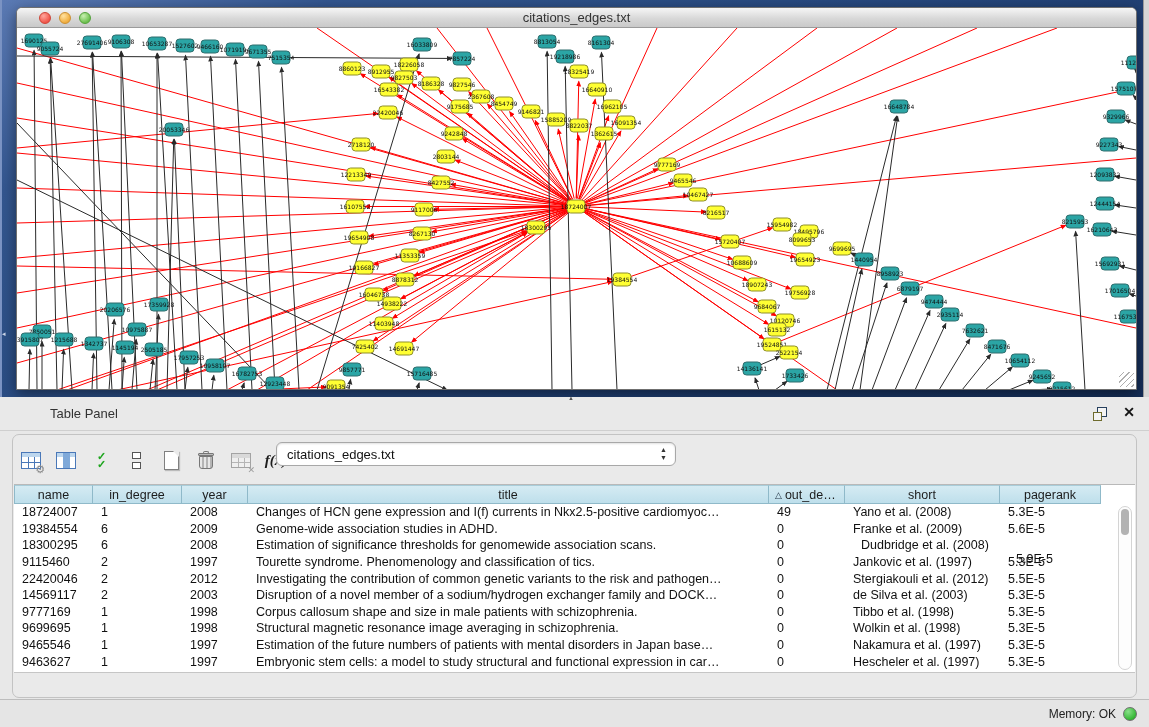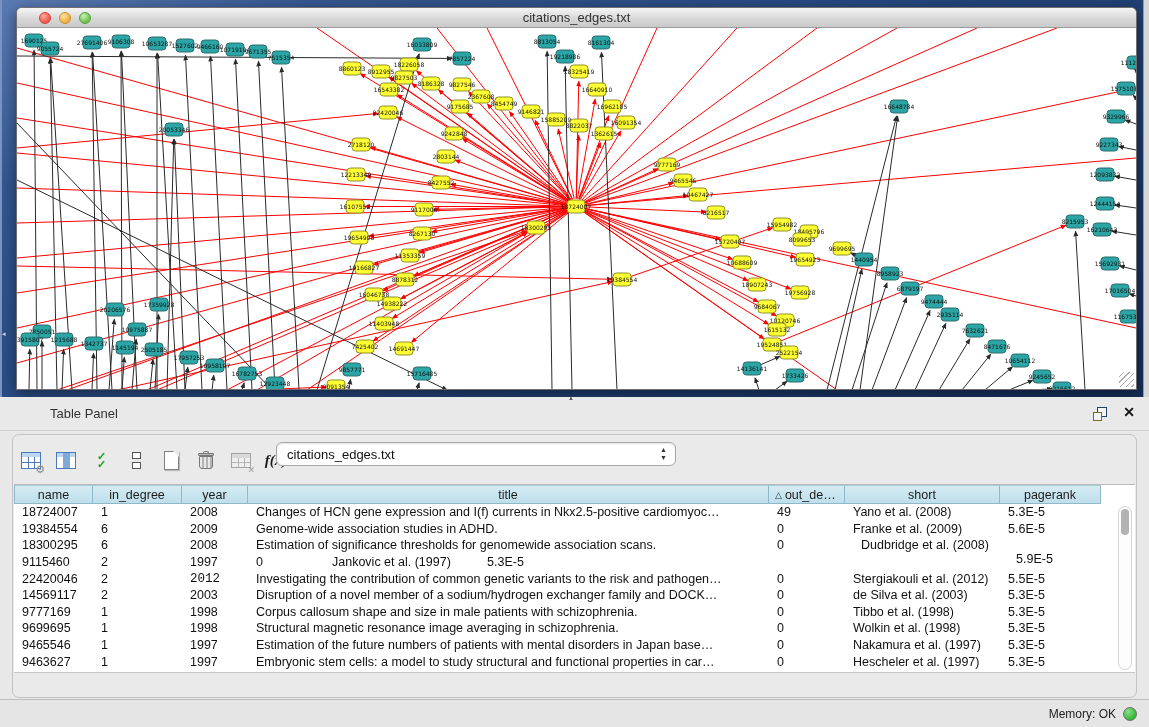--- a/index.html
+++ b/index.html
@@ -616,28 +616,29 @@
           <div class="td" style="width: 66px;">2008</div>
           <div class="td" style="width: 521px;">Estimation of significance thresholds for genomewide association scans.</div>
           <div class="td" style="width: 76px;">0</div>
           <div class="td" style="width: 155px; margin-left: 8px;">Dudbridge et al. (2008)</div>
           <div class="td" style="width: 101px; margin-top: 28px;">5.9E-5</div>
         </div>
         <div class="tr">
           <div class="td" style="width: 79px;">9115460</div>
           <div class="td" style="width: 89px;">2</div>
           <div class="td" style="width: 66px;">1997</div>
+          <div class="td" style="width: 521px;">Tourette syndrome. Phenomenology and classification of tics.</div>
           <div class="td" style="width: 76px;">0</div>
           <div class="td" style="width: 155px;">Jankovic et al. (1997)</div>
           <div class="td" style="width: 101px;">5.3E-5</div>
         </div>
         <div class="tr">
           <div class="td" style="width: 79px;">22420046</div>
           <div class="td" style="width: 89px;">2</div>
-          <div class="td" style="width: 66px; font-family: Liberation Mono, monospace;">2012</div>
+          <div class="td" style="width: 66px;">2012</div>
           <div class="td" style="width: 521px;">Investigating the contribution of common genetic variants to the risk and pathogen…</div>
           <div class="td" style="width: 76px;">0</div>
           <div class="td" style="width: 155px;">Stergiakouli et al. (2012)</div>
           <div class="td" style="width: 101px;">5.5E-5</div>
         </div>
         <div class="tr">
           <div class="td" style="width: 79px;">14569117</div>
           <div class="td" style="width: 89px;">2</div>
           <div class="td" style="width: 66px;">2003</div>
           <div class="td" style="width: 521px;">Disruption of a novel member of a sodium/hydrogen exchanger family and DOCK…</div>
@@ -669,21 +670,21 @@
           <div class="td" style="width: 66px;">1997</div>
           <div class="td" style="width: 521px;">Estimation of the future numbers of patients with mental disorders in Japan base…</div>
           <div class="td" style="width: 76px;">0</div>
           <div class="td" style="width: 155px;">Nakamura et al. (1997)</div>
           <div class="td" style="width: 101px;">5.3E-5</div>
         </div>
         <div class="tr">
           <div class="td" style="width: 79px;">9463627</div>
           <div class="td" style="width: 89px;">1</div>
           <div class="td" style="width: 66px;">1997</div>
-          <div class="td" style="width: 521px;">Embryonic stem cells: a model to study structural and functional properties in car…</div>
+          <div class="td" style="width: 521px;">Embryonic stem cells: a model to study structural and functional expression in car…</div>
           <div class="td" style="width: 76px;">0</div>
           <div class="td" style="width: 155px;">Hescheler et al. (1997)</div>
           <div class="td" style="width: 101px;">5.3E-5</div>
         </div>
       </div>
     <div id="v-scroll">
       <div id="v-thumb"></div>
     </div>
   </div>
 

